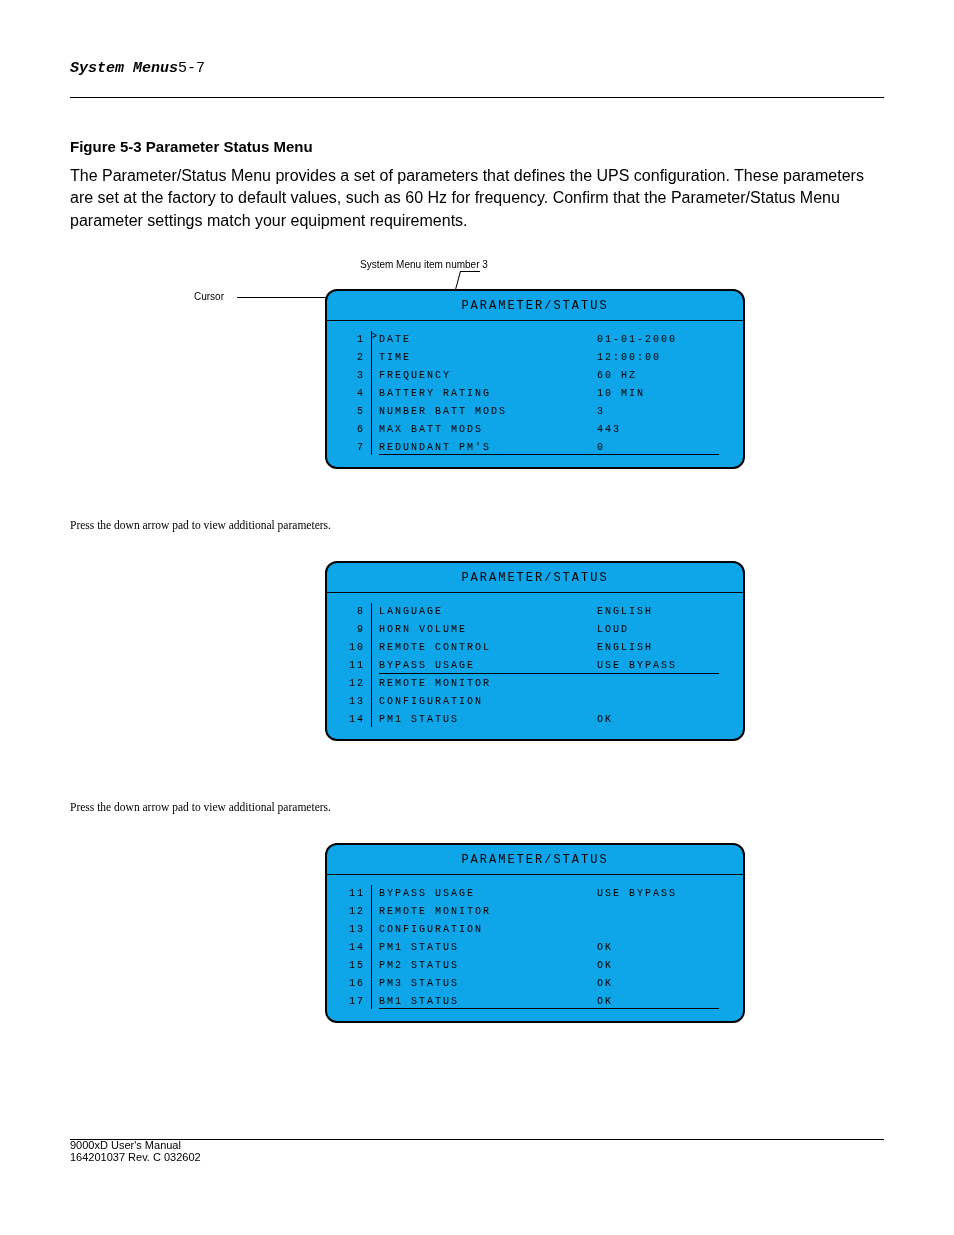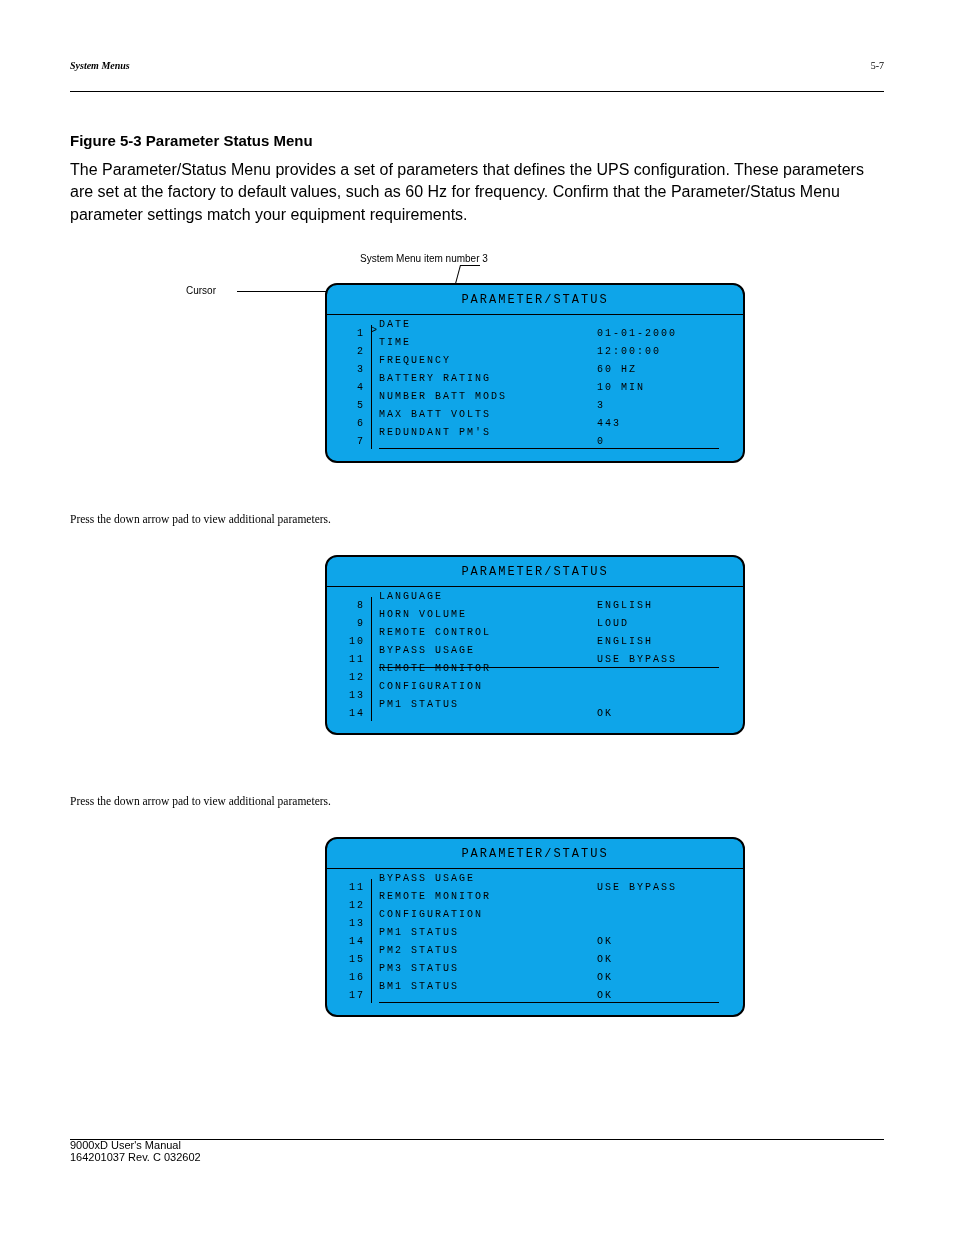--- a/index.html
+++ b/index.html
@@ -17,23 +17,23 @@
     height: 100%;
     padding: 60px 70px 40px 70px;
   }
   .header-line {
     border-top: 1px solid #000;
     margin-top: 20px;
     margin-bottom: 10px;
   }
   .header-row {
     display: flex;
-    justify-content: space-between;
-    font-size: 10px;
-    font-family: Liberation Serif, serif;
+    justify-content: flex-start;
+    font-size: 15px;
+    font-family: Liberation Mono, monospace;
   }
   .header-title {
     font-style: italic;
     font-weight: bold;
   }
   .section-title {
     font-family: Arial, sans-serif;
     font-weight: bold;
     font-size: 15px;
     margin-top: 40px;
@@ -81,21 +81,21 @@
     top: 40px;
     font-size: 10px;
     letter-spacing: 2px;
     line-height: 1.8;
     text-align: right;
     width: 30px;
   }
   .screen-side-labels {
     position: absolute;
     left: 52px;
-    top: 31px;
+    top: 40px;
     font-size: 10px;
     letter-spacing: 2px;
     line-height: 1.8;
   }
   .screen-item-values {
     position: absolute;
     left: 270px;
     top: 40px;
     font-size: 10px;
     letter-spacing: 2px;
@@ -160,21 +160,21 @@
     <span class="header-title">System Menus</span>
     <span>5-7</span>
   </div>
   <div class="header-line"></div>
 
   <div class="section-title">Figure 5-3 Parameter Status Menu</div>
   <div class="body-text">The Parameter/Status Menu provides a set of parameters that defines the UPS configuration. These parameters are set at the factory to default values, such as 60 Hz for frequency. Confirm that the Parameter/Status Menu parameter settings match your equipment requirements.</div>
 
   <div class="diagram-wrap">
 
-    <div class="callout-label" style="left:116px; top:32px;">Cursor</div>
+    <div class="callout-label" style="left:124px; top:32px;">Cursor</div>
     <div class="callout-label" style="left:290px; top:0px;">System Menu item number 3</div>
 
     <div class="callout-line" style="left:167px; top:38px; width:95px; height:1px;"></div>
     <div class="callout-line" style="left:261px; top:38px; width:1px; height:40px; transform:rotate(-30deg); transform-origin:top left;"></div>
     <div class="callout-line" style="left:390px; top:12px; width:1px; height:60px; transform:rotate(15deg); transform-origin:top left;"></div>
     <div class="callout-line" style="left:390px; top:12px; width:20px; height:1px;"></div>
 
     <div class="screen-box">
       <div class="screen-title-bar">PARAMETER/STATUS</div>
 
@@ -191,21 +191,21 @@
       </div>
 
       <div class="screen-inner-vert" style="left:44px; top:40px; height:124px;"></div>
 
       <div class="screen-side-labels">
         <div>DATE</div>
         <div>TIME</div>
         <div>FREQUENCY</div>
         <div>BATTERY RATING</div>
         <div>NUMBER BATT MODS</div>
-        <div>MAX BATT VOLTS</div>
+        <div>MAX BATT MODS</div>
         <div>REDUNDANT PM'S</div>
       </div>
       <div class="screen-item-values">
         <div>01-01-2000</div>
         <div>12:00:00</div>
         <div>60 HZ</div>
         <div>10 MIN</div>
         <div>3</div>
         <div>443</div>
         <div>0</div>

